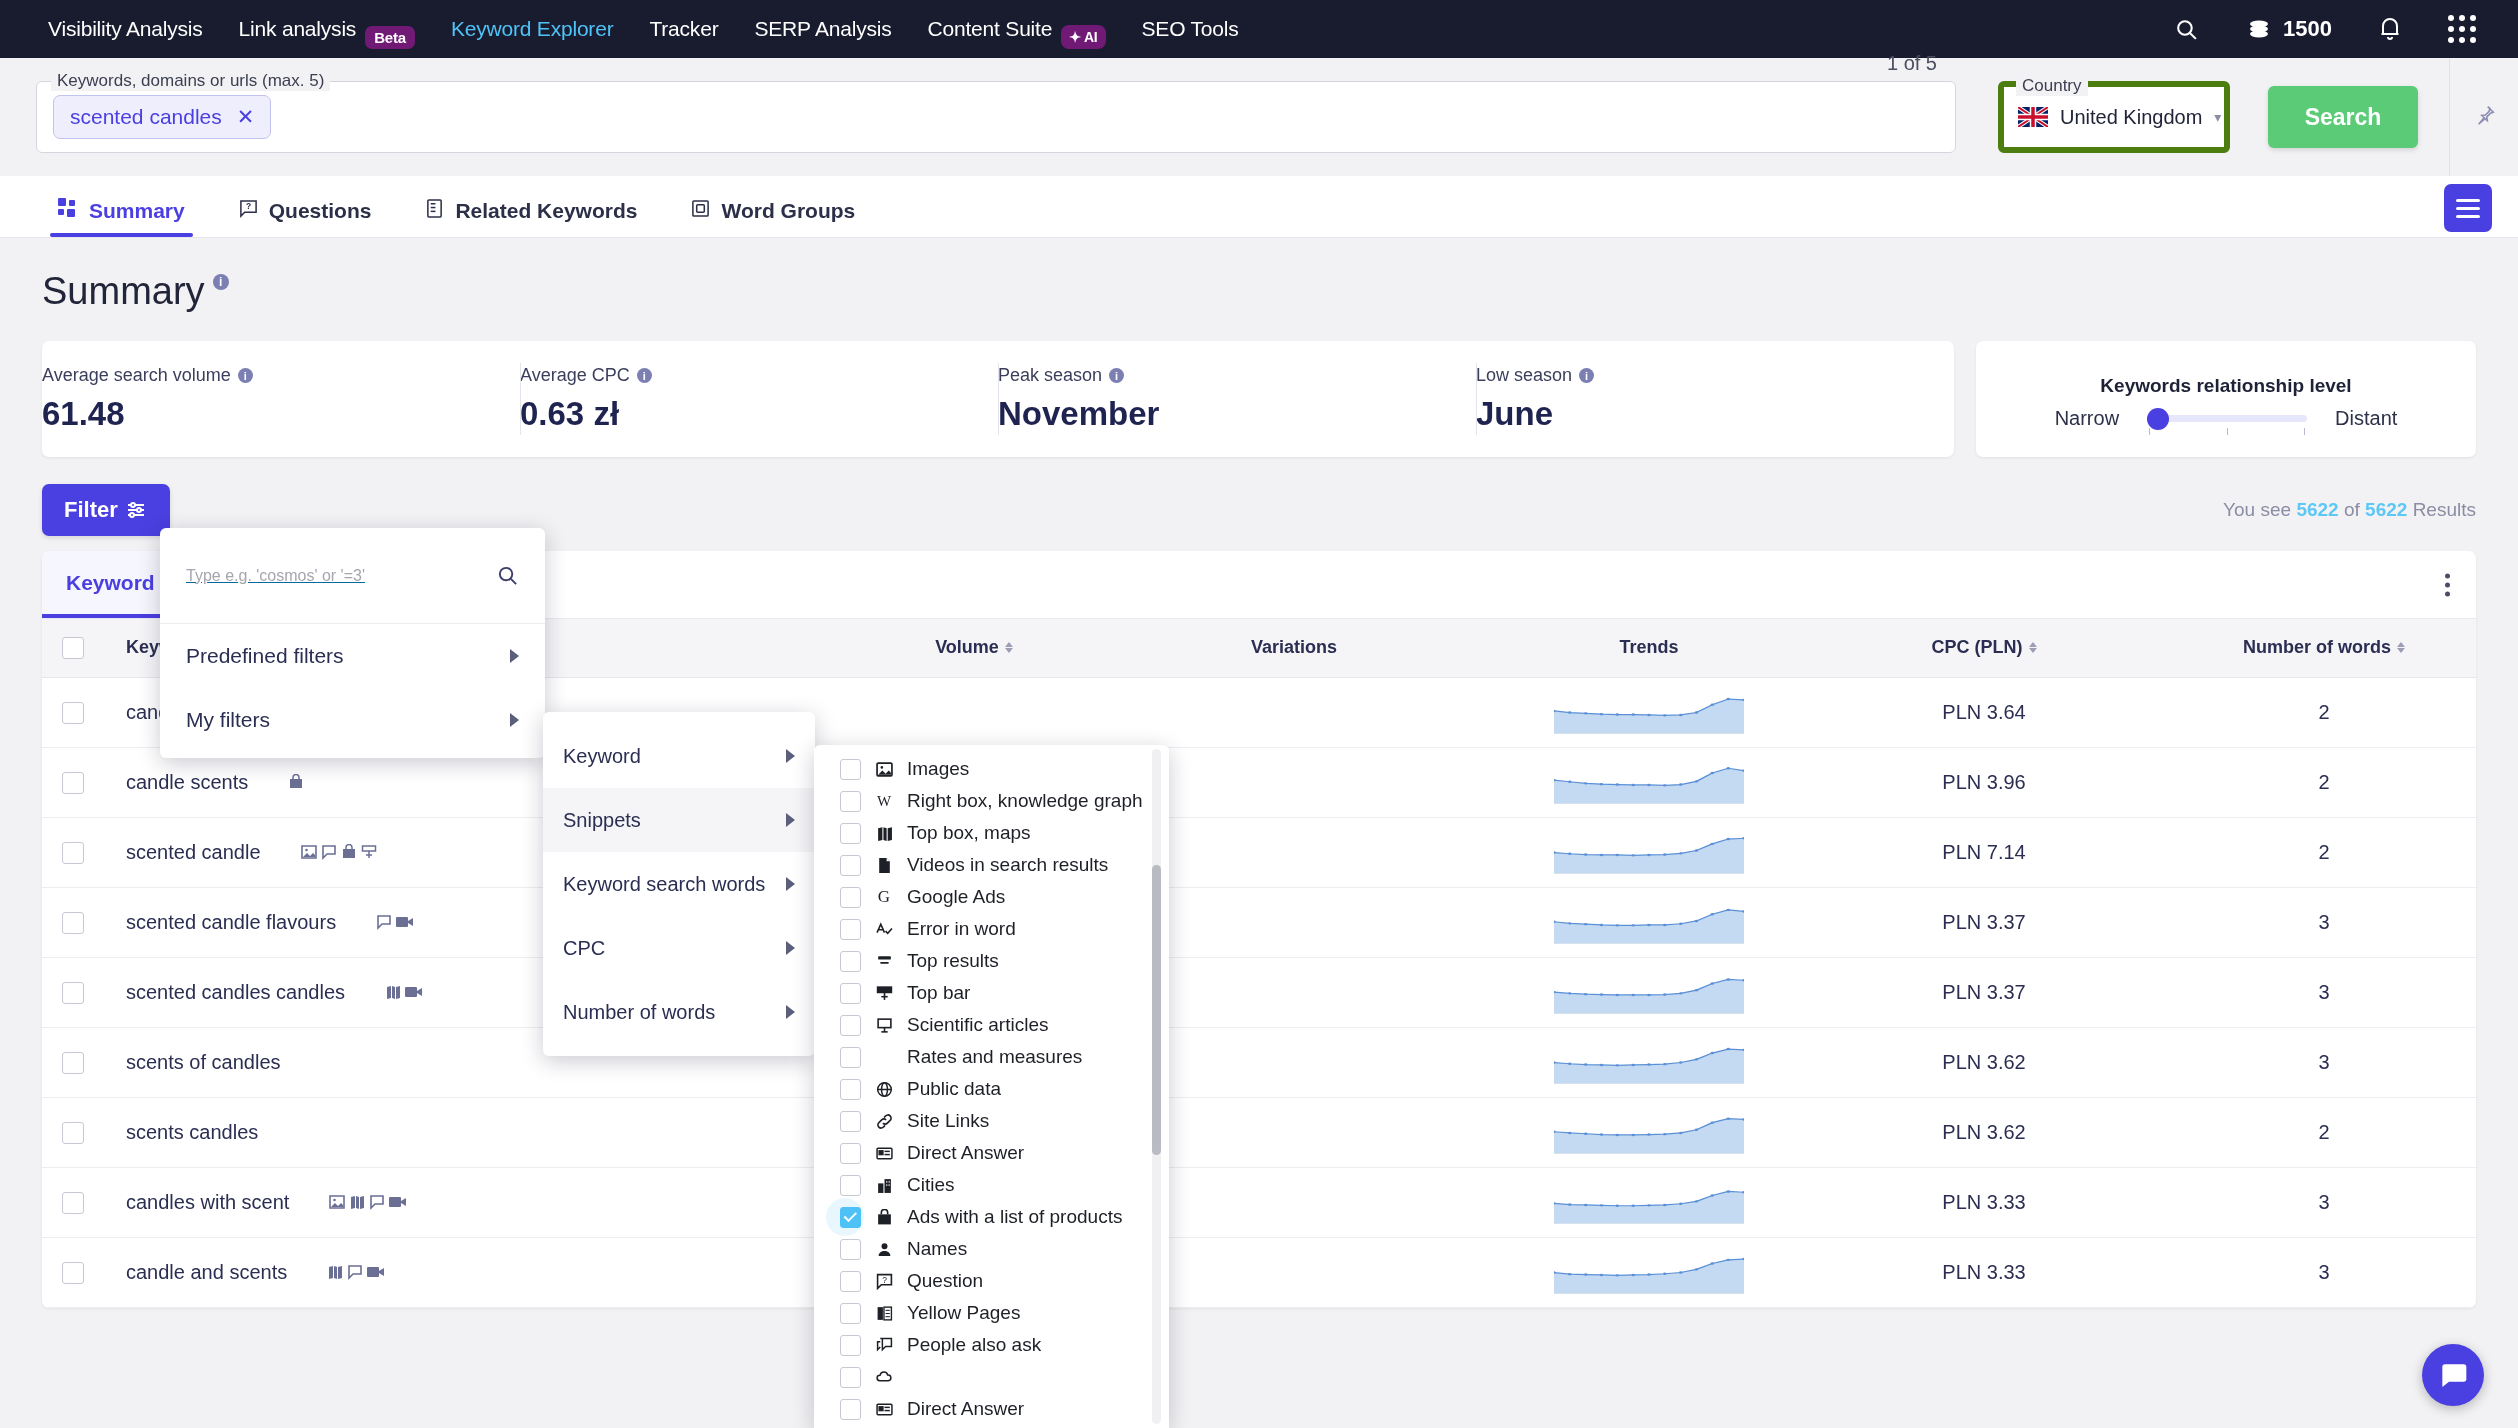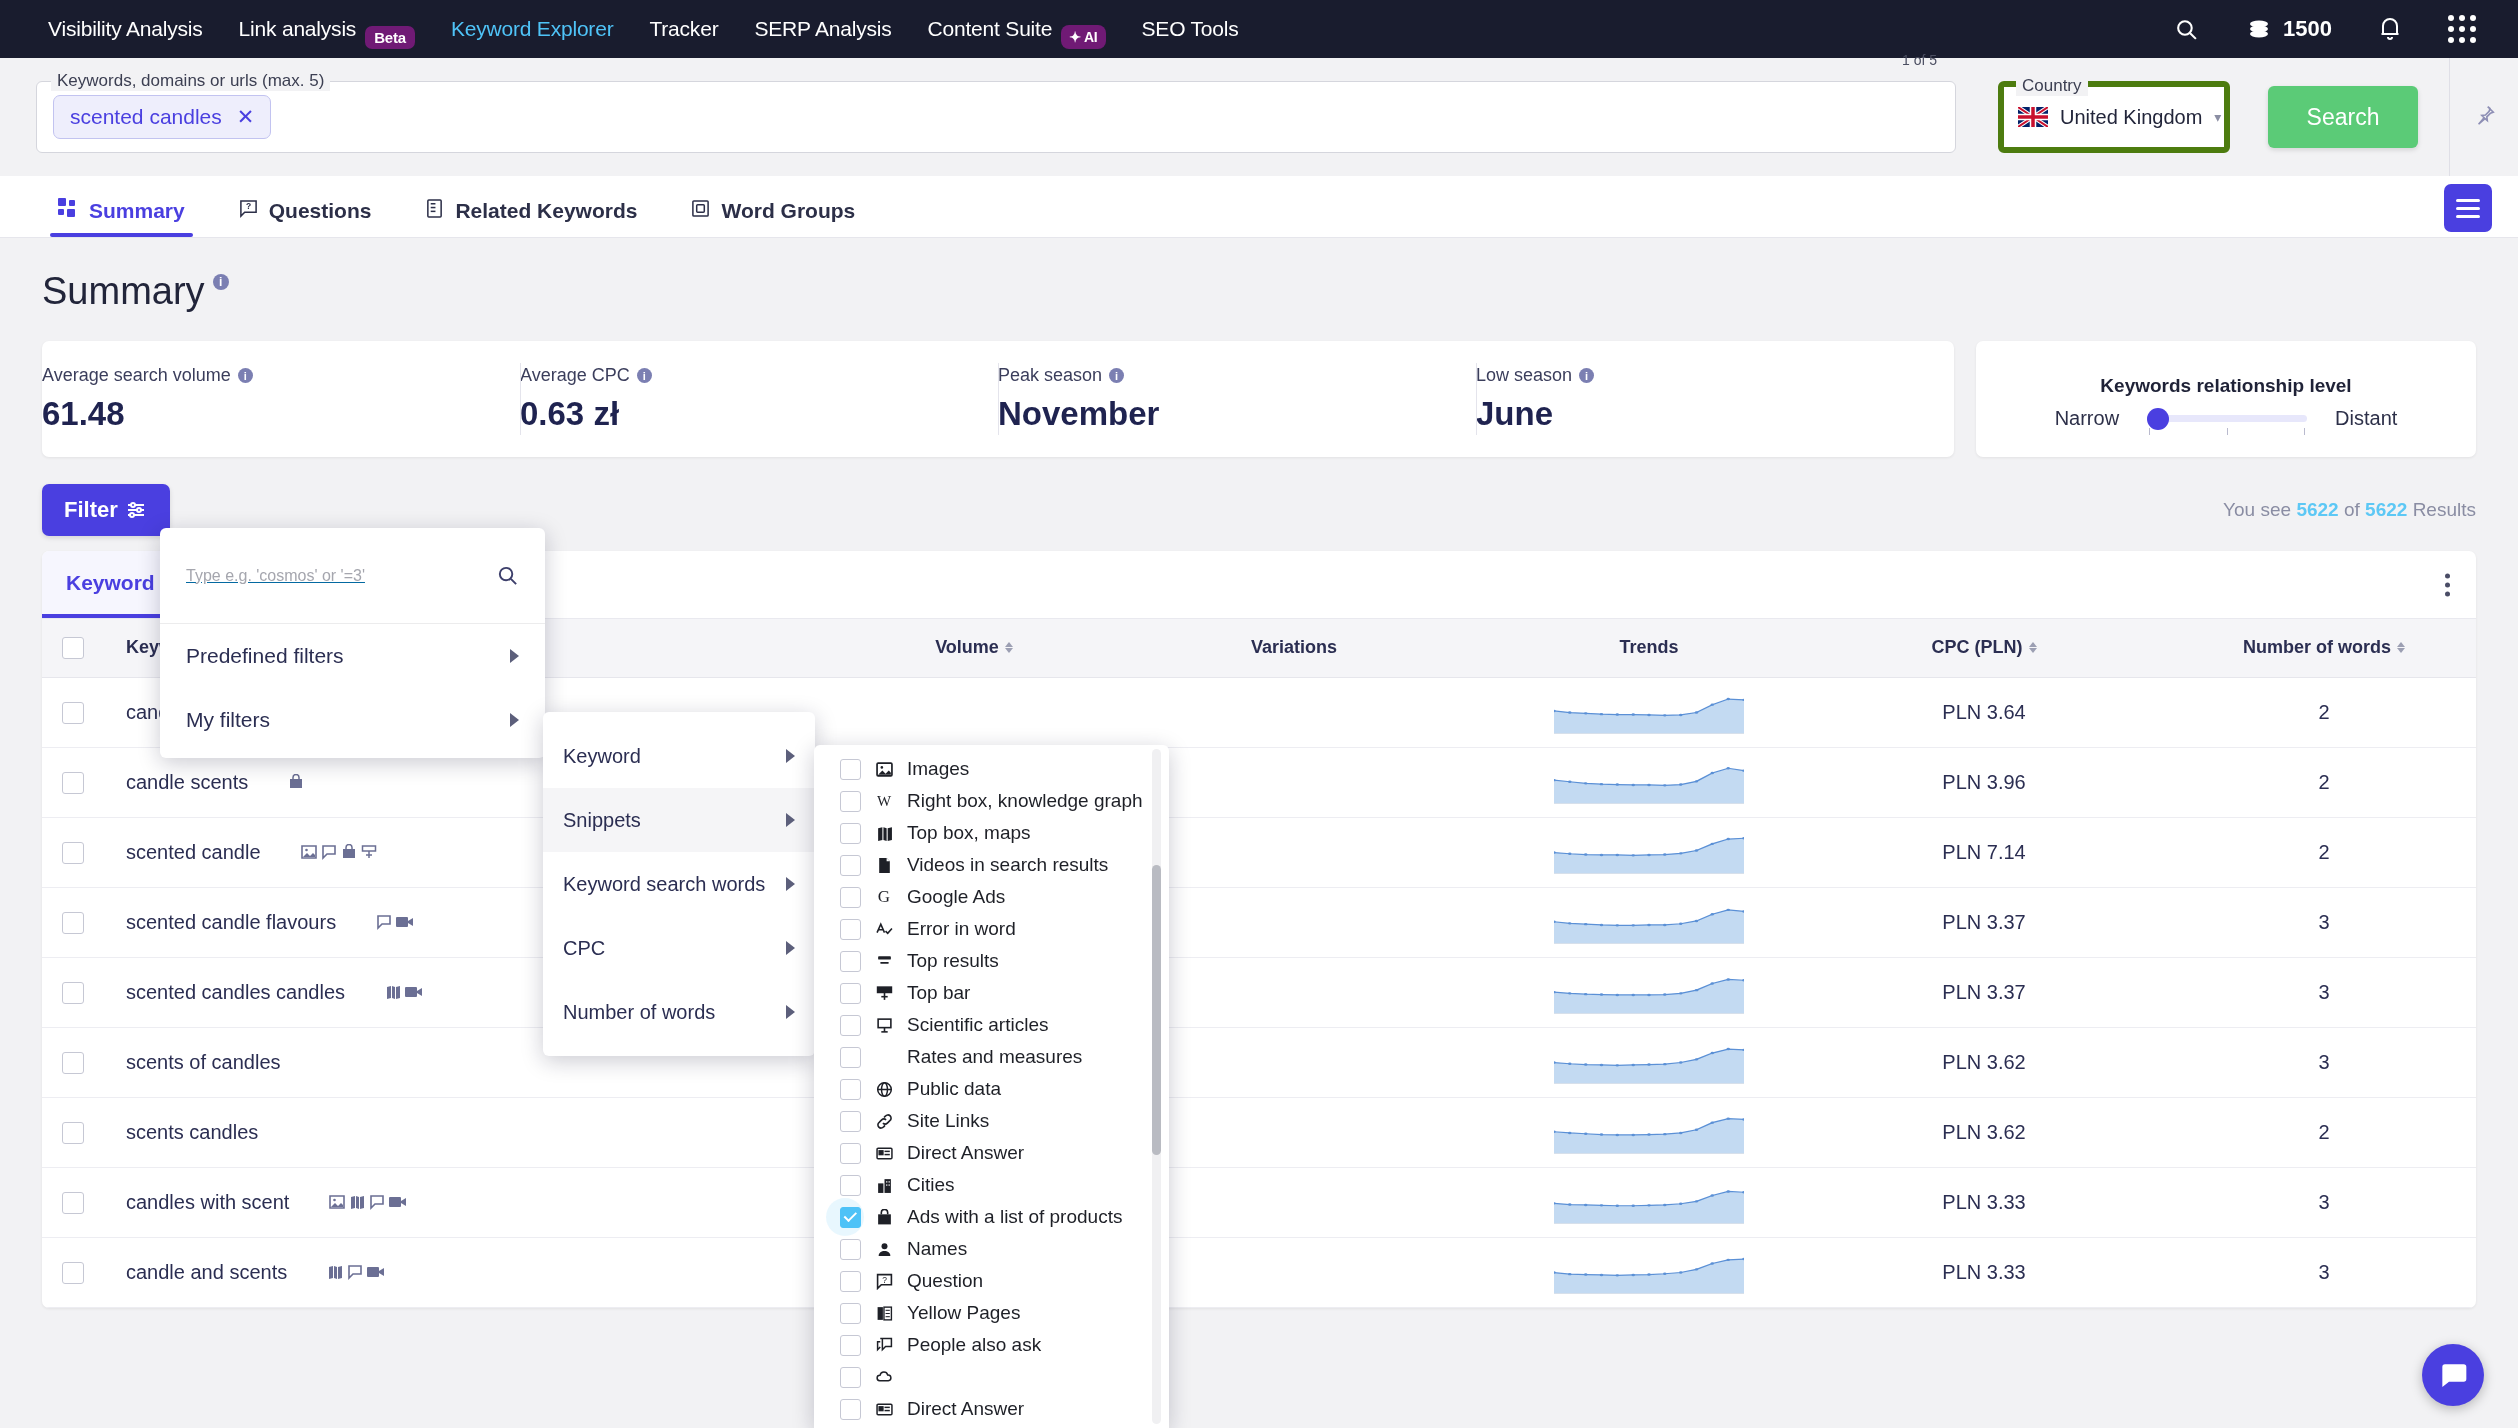--- a/index.html
+++ b/index.html
@@ -47,38 +47,38 @@
   .kwfield-legend {
     position: absolute; top: -11px; left: 14px; background: #f2f2f4; padding: 0 6px;
     font-size: 17px; color: #3c3f52;
   }
   .kwchip {
     display: inline-flex; align-items: center; gap: 15px; background: #eeeefc;
     border: 1px solid #c2c3f0; border-radius: 7px; padding: 9px 16px;
     color: #4a3fe0; font-size: 21px; cursor: pointer;
   }
   .kwchip .x { font-size: 21px; color: #4a3fe0; cursor: pointer; }
-  .counter { position: absolute; right: 18px; top: -30px; font-size: 14px; color: #4b4e61; }
+  .counter { position: absolute; right: 18px; top: -30px; font-size: 20px; color: #4b4e61; }
 
   .countryfield {
     position: relative; width: 232px; height: 72px; background: #fff; margin-left: 42px;
     border: 6px solid #4d7c0f; border-radius: 6px; display: flex; align-items: center;
     padding: 0 14px; gap: 12px; cursor: pointer;
   }
   .countryfield-legend {
     position: absolute; top: -11px; left: 12px; background: #f2f2f4; padding: 0 6px;
     font-size: 17px; color: #3c3f52;
   }
   .flag { width: 30px; height: 20px; flex: none; }
   .country-name { font-size: 20px; color: #22253a; white-space: nowrap; }
   .chev { margin-left: auto; color: #8b8ea3; font-size: 14px; }
 
   .searchbtn {
     margin-left: 38px; width: 150px; height: 62px; background: #5bcb77; color: #fff;
-    border: none; border-radius: 6px; font-size: 23px; font-weight: 400;
+    border: none; border-radius: 6px; font-size: 23px; font-weight: 700;
     cursor: pointer; box-shadow: 0 2px 5px rgba(0,0,0,0.13);
     font-family: "Liberation Sans", sans-serif;
   }
   .pin { position: absolute; right: 22px; top: 50%; transform: translateY(-50%); color:#8e8fb5; cursor:pointer;}
   .searchrow-divider { position:absolute; right: 68px; top:0; bottom:0; width:1px; background:#dfdfe6;}
 
   
   .tabsrow {
     background: #fff; height: 62px; display: flex; align-items: flex-end;
     padding: 0 42px; border-bottom: 1px solid #e6e6ec; position: relative;

